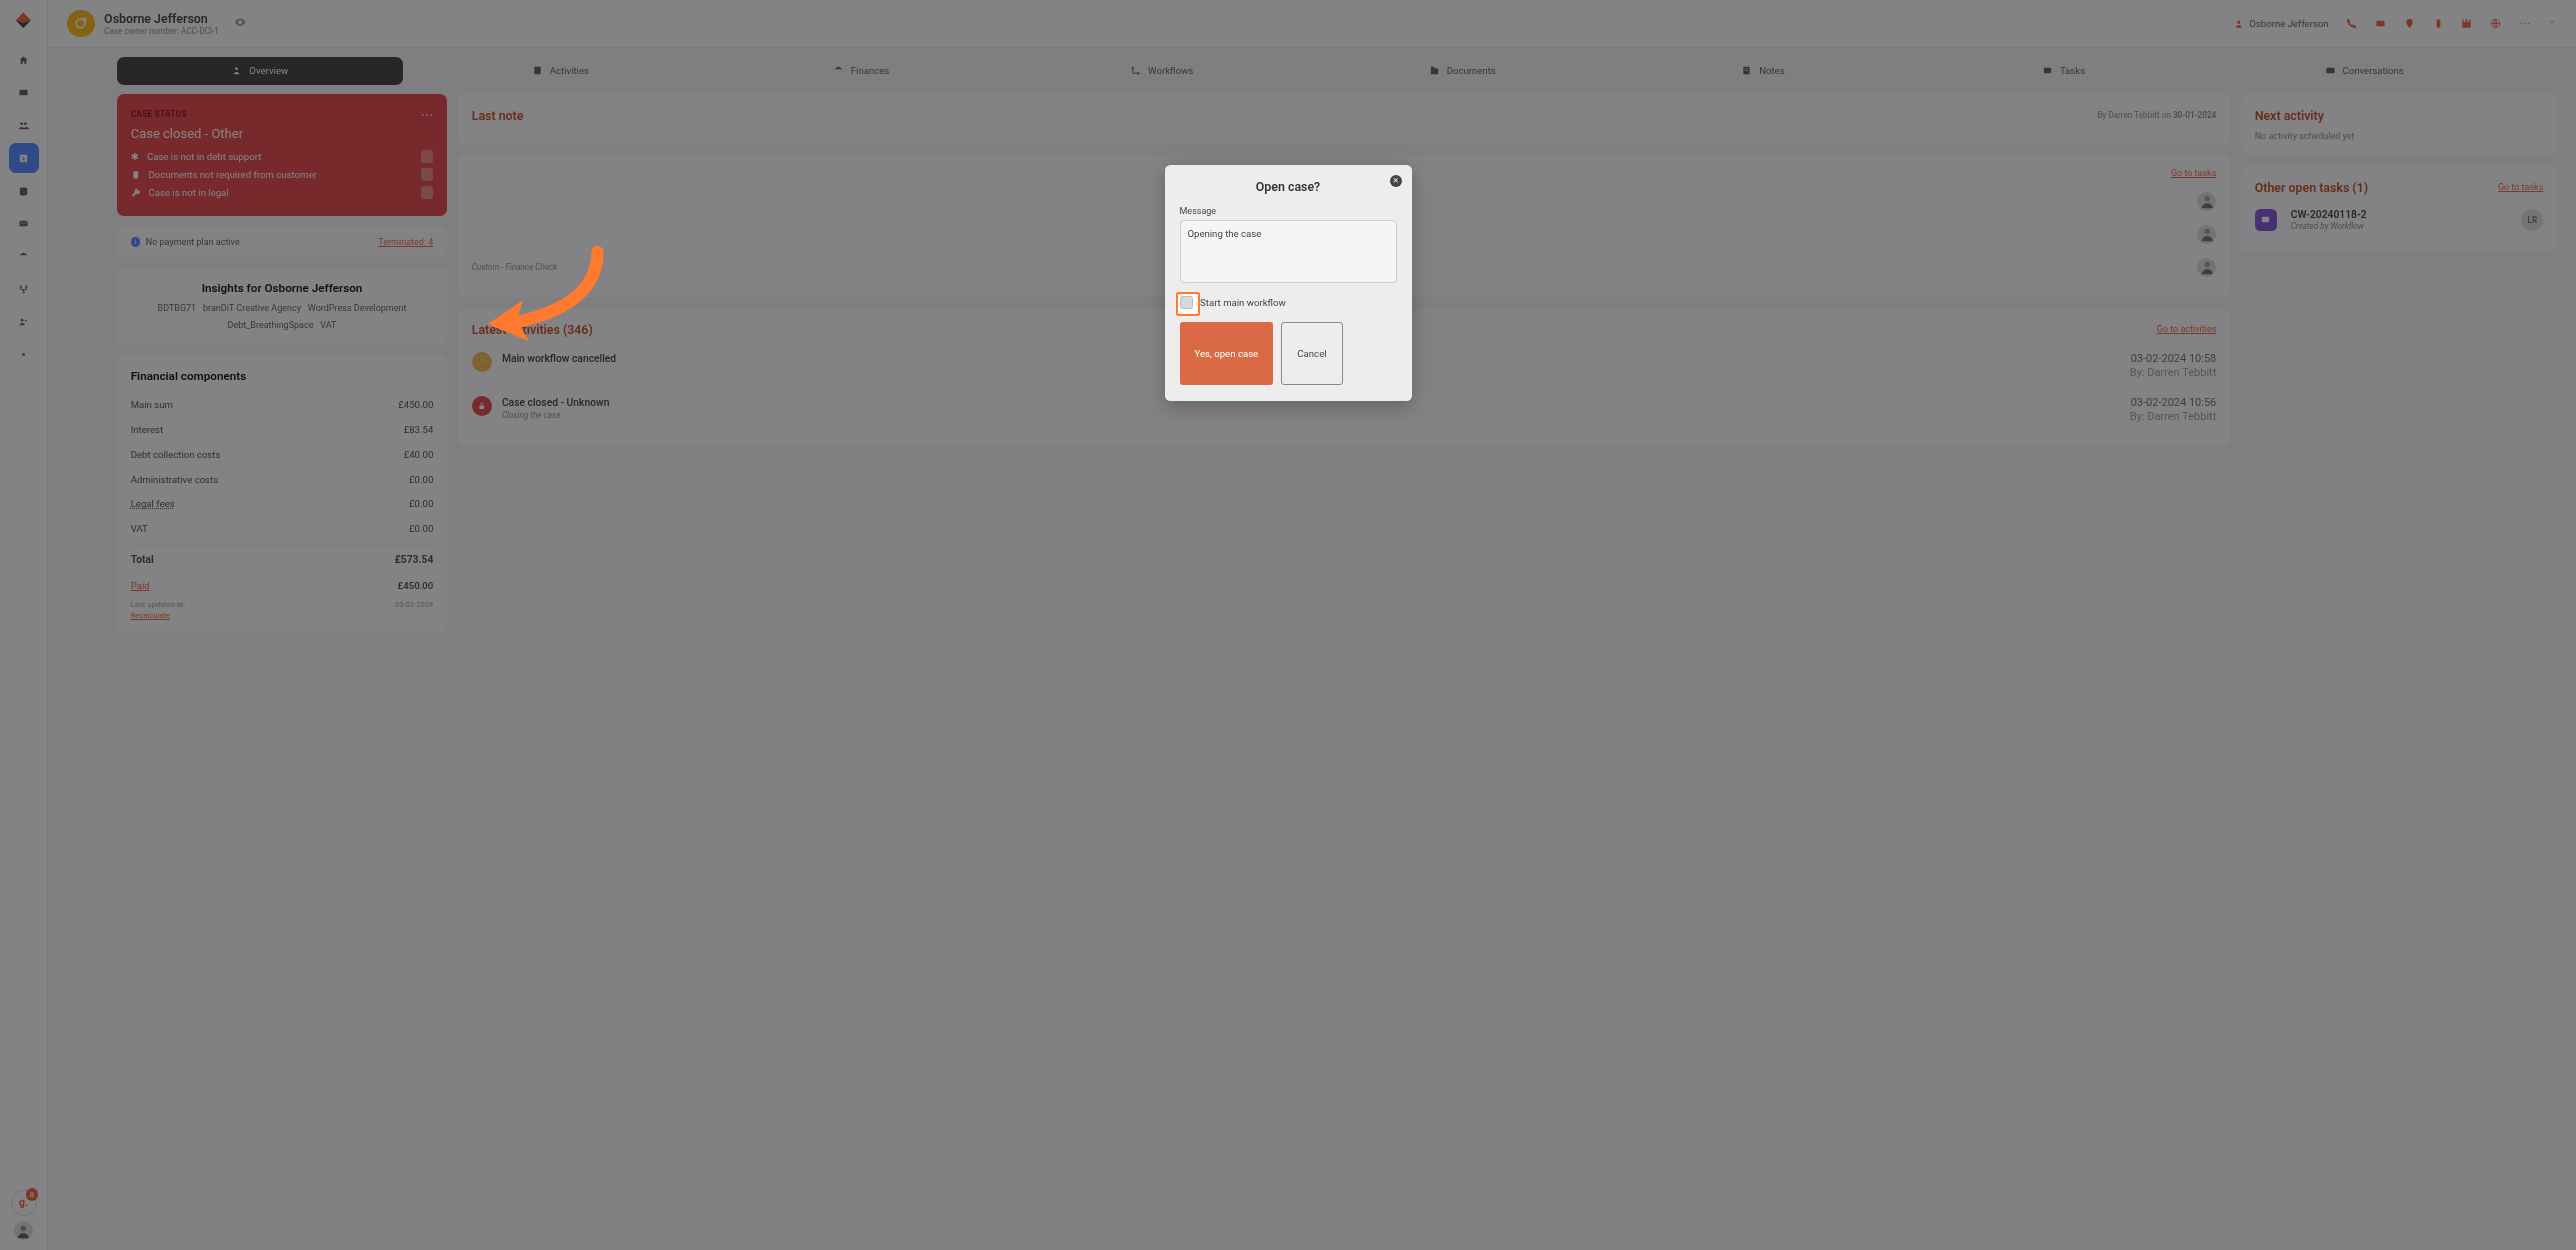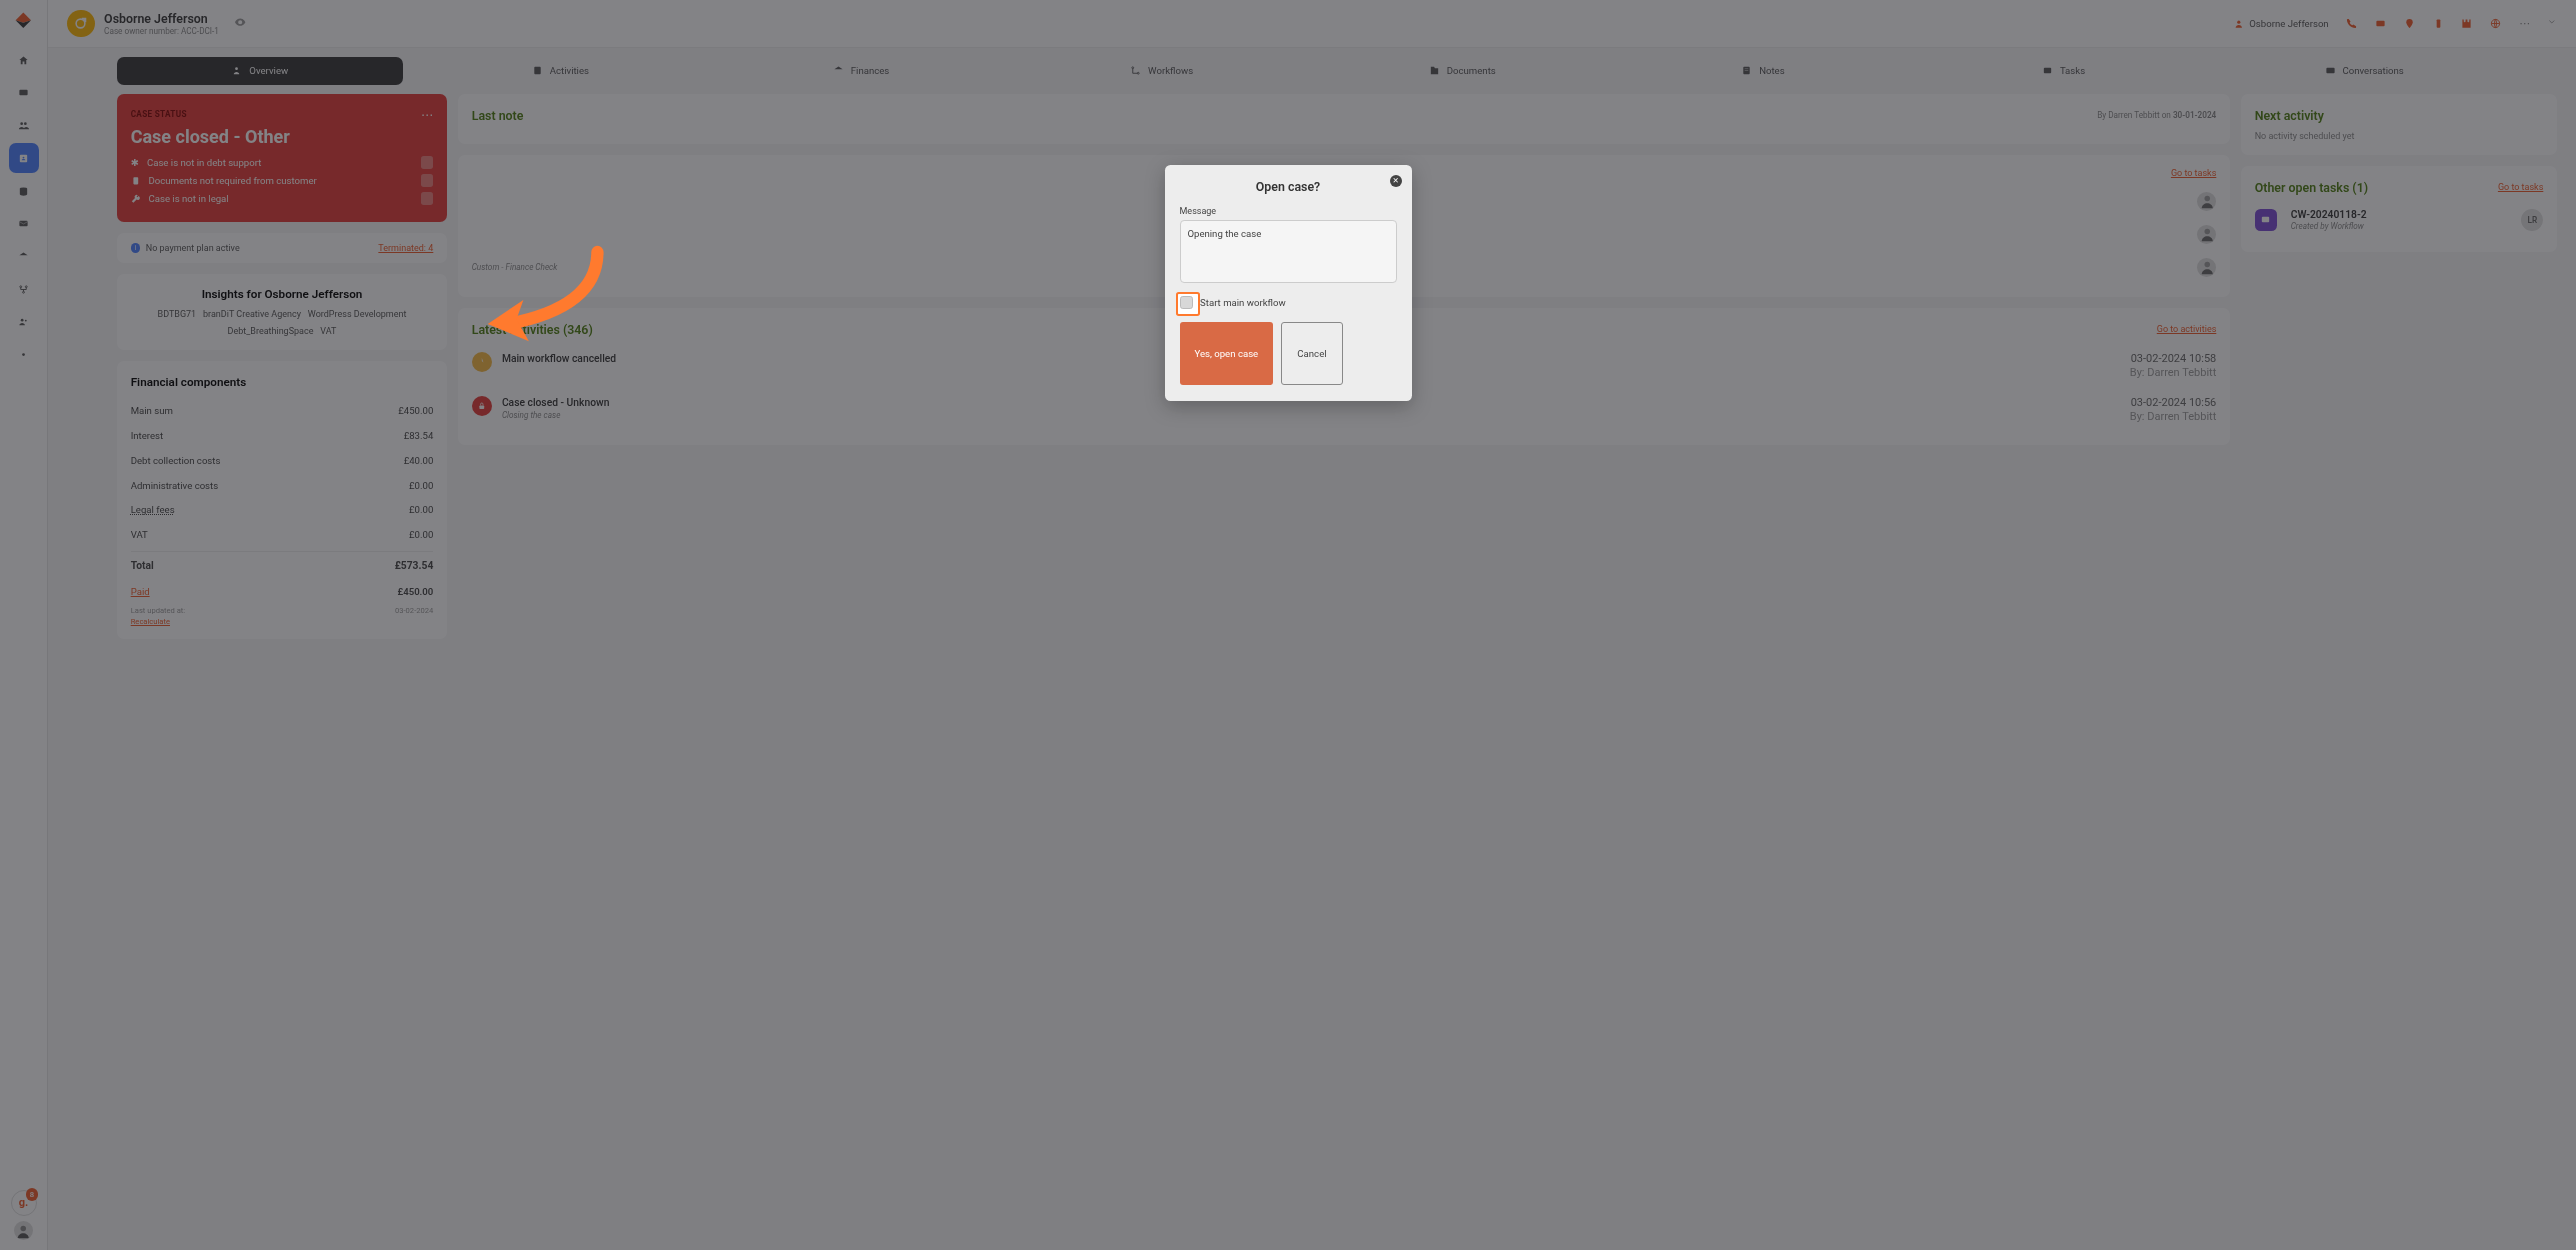--- a/index.html
+++ b/index.html
@@ -32,27 +32,27 @@
 .tabs { display: flex; padding: 9.6px 69px 9.6px 69px; gap: 15px; background: #f5f5f7; }
 .tab { flex: 1; display: flex; align-items: center; justify-content: center; gap: 6.9px; padding: 8.2px 12.4px; font-size: 9.6px; color: #555; border-radius: 6.9px; cursor: pointer; }
 .tab.active { background: #333; color: #fff; }
 
 
 .content { display: grid; grid-template-columns: 330px 1fr 316px; gap: 11px; padding: 0 19px 13.7px 69px; }
 .col { display: flex; flex-direction: column; gap: 11px; }
 
 .card { background: #fff; border-radius: 6.9px; padding: 13.7px; }
 .card-header { display: flex; align-items: center; justify-content: space-between; margin-bottom: 6.9px; }
-.card-title { font-size: 12.4px; font-weight: 600; color: #4d7c0f; }
+.card-title { font-size: 12.4px; font-weight: 600; color: #c2410c; }
 .link { color: #f05a28; font-size: 9px; text-decoration: underline; }
 
 
 .status-card { background: #e53935; color: #fff; border-radius: 6.9px; padding: 12.4px 13.7px; }
 .status-label { font-size: 8.2px; color: #7f0000; font-weight: 700; letter-spacing: 0.3px; }
-.status-value { font-size: 18px; font-weight: 700; margin: 4.1px 0 9.6px; }
+.status-value { font-size: 13px; font-weight: 400; margin: 4.1px 0 9.6px; }
 .status-row { display: flex; align-items: center; gap: 8.2px; font-size: 9.6px; margin: 5.5px 0; }
 .status-row .chk { width: 12.4px; height: 12.4px; border-radius: 2.7px; background: rgba(255,255,255,0.35); margin-left: auto; }
 .status-dots { color: #fff; margin-left: auto; font-size: 12.4px; }
 
 
 .plan-card { padding: 9.6px 13.7px; }
 .plan-inner { display: flex; align-items: center; justify-content: space-between; font-size: 9px; }
 .plan-left { display: flex; align-items: center; gap: 5.5px; color: #555; }
 .info-dot { width: 9.6px; height: 9.6px; border-radius: 50%; background: #4a7fff; color: #fff; font-size: 6.9px; display: flex; align-items: center; justify-content: center; }
 

